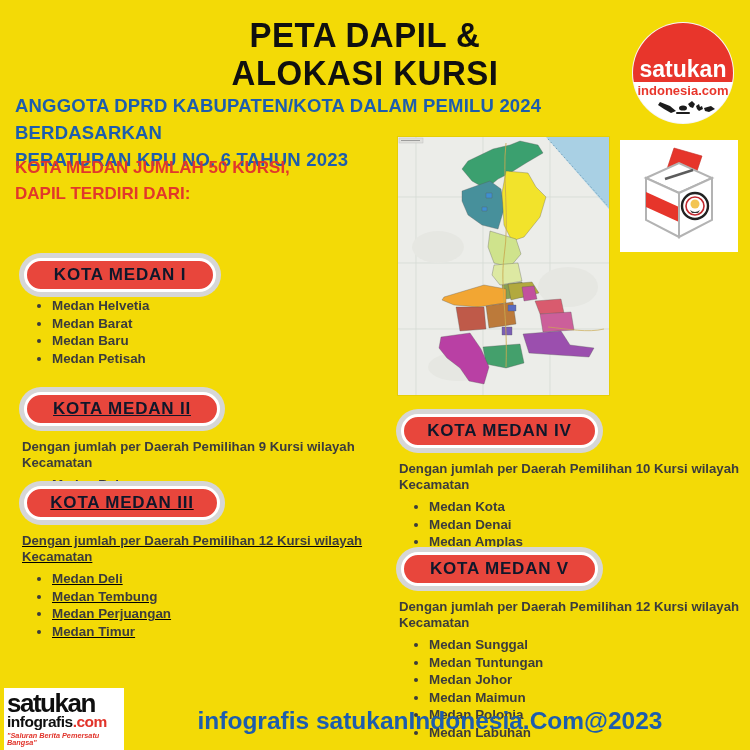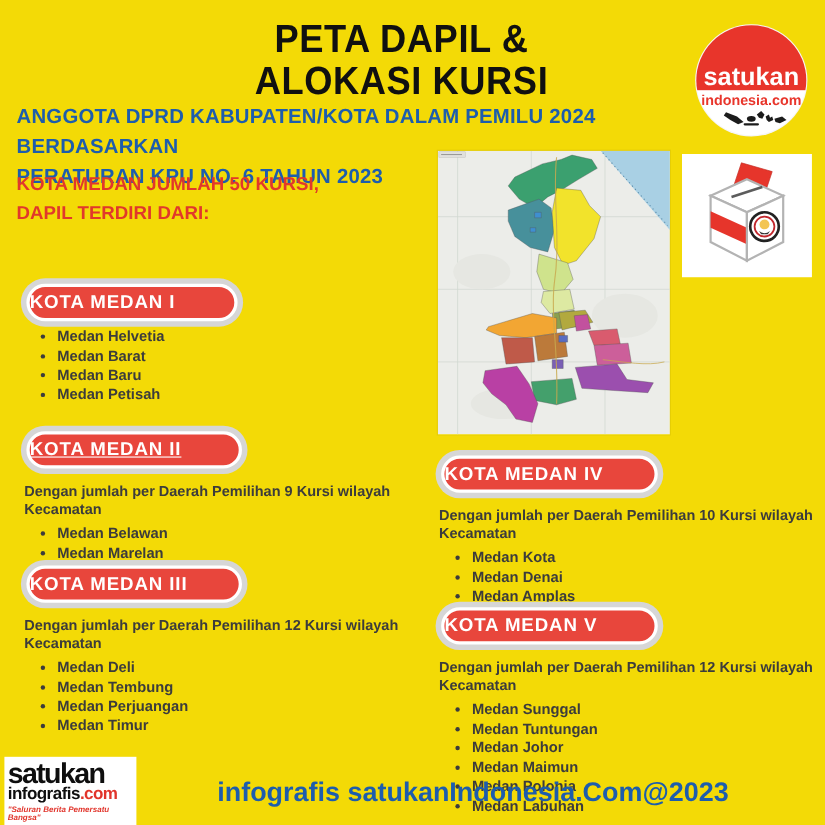--- a/index.html
+++ b/index.html
@@ -9,21 +9,21 @@
   .title{position:absolute;left:165px;top:16px;width:400px;text-align:center;
          color:#101010;font-weight:800;font-size:33px;line-height:35px;letter-spacing:.5px;
          transform:scaleY(1.08);transform-origin:top center;}
   .subtitle{position:absolute;left:15px;top:92px;width:620px;color:#1D5DAD;
             font-weight:800;font-size:18.5px;line-height:27px;letter-spacing:.2px;}
   .intro{position:absolute;left:15px;top:155px;width:360px;color:#E1382B;
          font-weight:800;font-size:17px;line-height:26px;}
 
   .section{position:absolute;width:370px;}
   .pill{display:block;width:186px;background:#E8463C;border:3px solid #ffffff;
-        border-radius:18px;box-shadow:0 0 0 5px #D6D6D6;color:#ffffff;
+        border-radius:18px;box-shadow:0 0 0 5px #D6D6D6;color:#0f172a;text-align:center;
         font-weight:800;font-size:17px;letter-spacing:.8px;padding:4px 0;margin-left:2px;}
   .desc{margin-top:13px;color:#3C3C3C;font-weight:700;font-size:13.2px;line-height:16px;}
   .kec-list{margin:5px 0 0;padding-left:30px;color:#3C3C3C;font-weight:700;
             font-size:13.4px;}
   .kec-list li{line-height:17.6px;}
 
   .map-wrap{position:absolute;left:398px;top:137px;width:211px;height:258px;
             box-shadow:0 0 0 1px rgba(0,0,0,.05);}
   .ballot-card{position:absolute;left:620px;top:140px;width:118px;height:112px;background:#fff;}
 
@@ -169,21 +169,21 @@
   <div class="section" style="left:22px;top:392px;">
     <span class="pill" style="width:190px;text-decoration:underline;">KOTA MEDAN II</span>
     <div class="desc">Dengan jumlah per Daerah Pemilihan 9 Kursi wilayah Kecamatan</div>
     <ul class="kec-list">
       <li>Medan Belawan</li>
       <li>Medan Marelan</li>
       <li>Medan Labuhan</li>
     </ul>
   </div>
 
-  <div class="section" style="left:22px;top:514px;">
+  <div class="section" style="left:22px;top:486px;text-decoration:underline;">
     <span class="pill" style="width:190px;">KOTA MEDAN III</span>
     <div class="desc">Dengan jumlah per Daerah Pemilihan 12 Kursi wilayah Kecamatan</div>
     <ul class="kec-list">
       <li>Medan Deli</li>
       <li>Medan Tembung</li>
       <li>Medan Perjuangan</li>
       <li>Medan Timur</li>
     </ul>
   </div>
 

